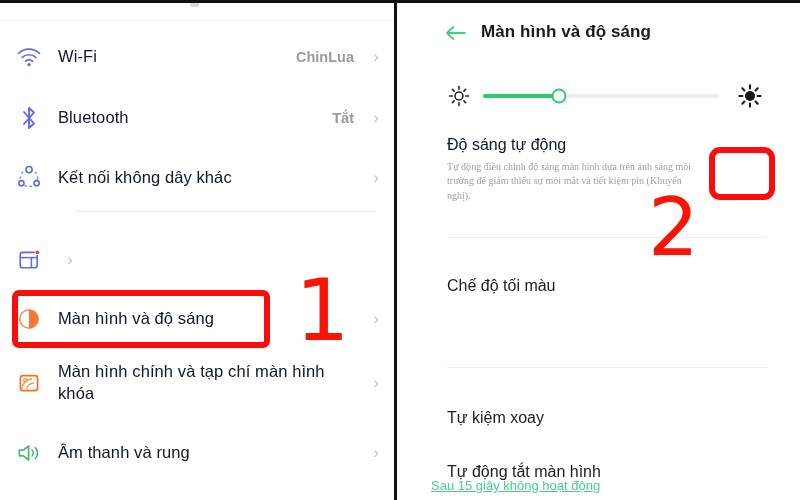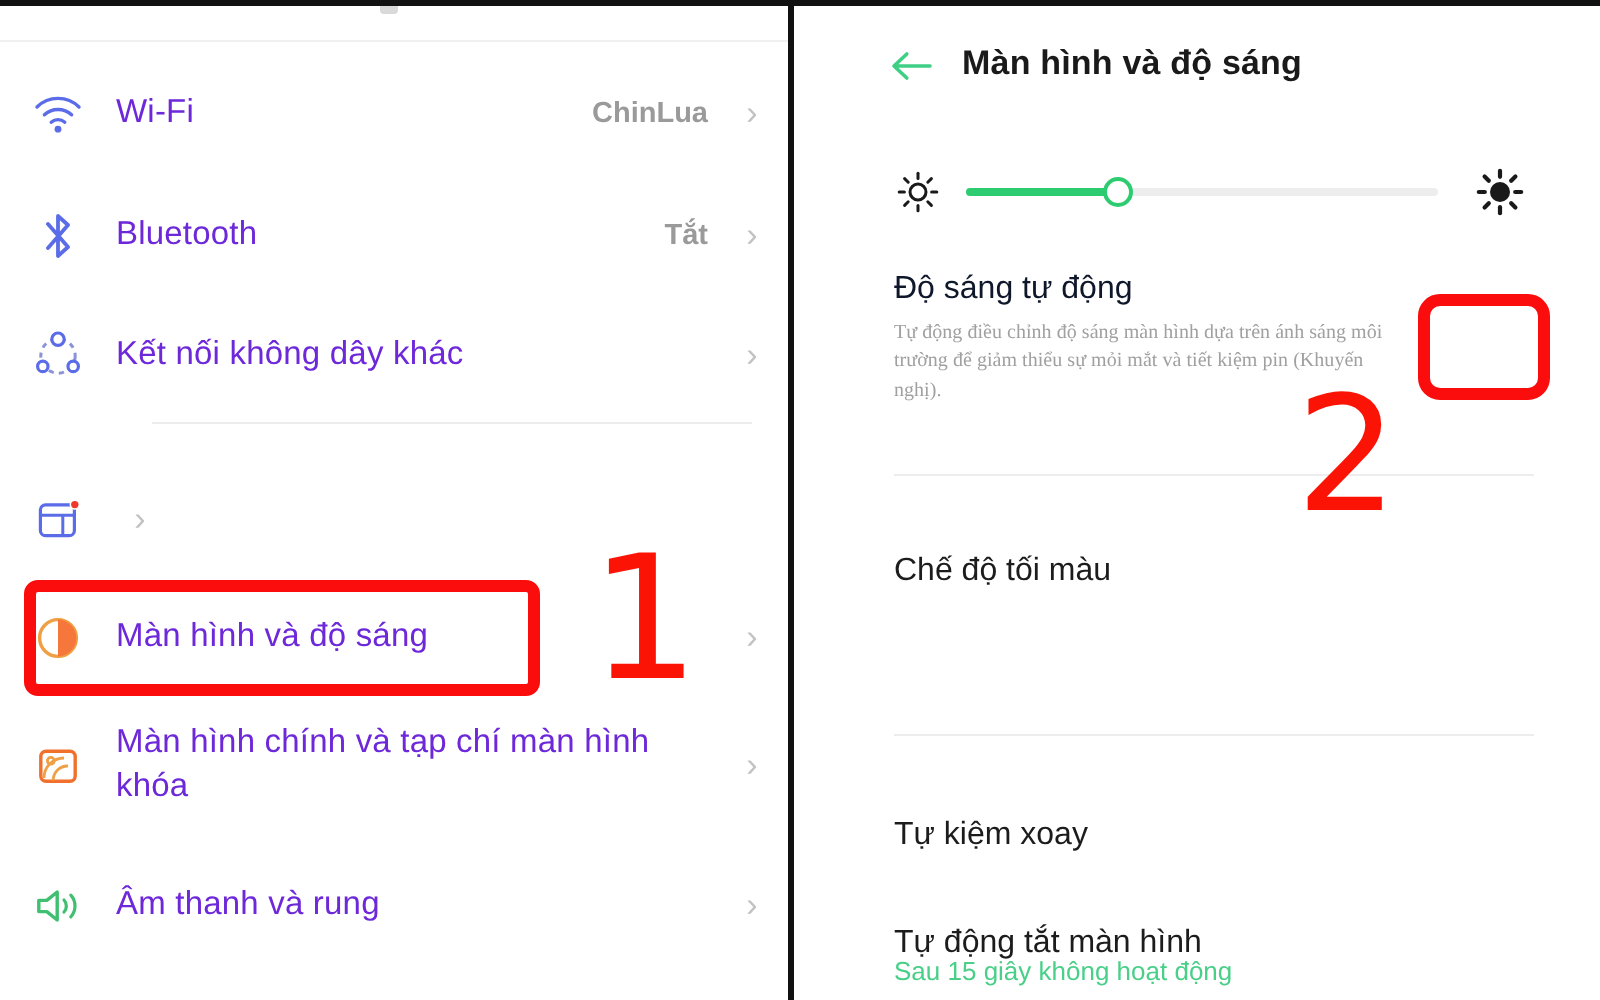--- a/index.html
+++ b/index.html
@@ -49,21 +49,21 @@
   .srow {
     position: absolute; left: 0; width: 394px; height: 60px;
     display: flex; align-items: center;
   }
   .srow .ico {
     width: 58px; min-width: 58px; height: 60px;
     display: flex; align-items: center; justify-content: center;
   }
   .srow .lbl {
     flex: 1;
-    font-size: 16.5px; color: #6d28d9; line-height: 1.32;
+    font-size: 16.5px; color: #0f172a; line-height: 1.32;
     letter-spacing: .1px;
   }
   .srow .val {
     font-size: 14.5px; color: #9a9a9a; padding-right: 10px; white-space: nowrap; font-weight: bold;
   }
   .srow .chev {
     width: 30px; min-width: 30px; display: flex;
     align-items: center; justify-content: center;
     color: #c2c2c2; font-size: 17px; font-weight: 300;
     padding-right: 6px;
@@ -111,22 +111,22 @@
 
   .rrow {
     position: absolute; left: 0; width: 360px; height: 52px;
     display: flex; align-items: center;
   }
   .rrow .rlbl {
     position: absolute; left: 50px;
     font-size: 16px; color: #1c1c1c;
   }
   .rrow .rsub {
-    position: absolute; left: 50px; top: 32px;
-    font-size: 13px; color: #49cf88;
+    position: absolute; left: 34px; top: 32px;
+    font-size: 13px; color: #49cf88; text-decoration: underline;
   }
 
   
   .hl-box {
     position: absolute; border: 6px solid #fc0d0d; background: transparent;
   }
   #hl-left  { left: 12px; top: 287px; width: 258px; height: 58px; border-radius: 7px; }
   #hl-right { left: 709px; top: 144px; width: 66px; height: 53px; border-radius: 11px; }
 
   .anno-num {

